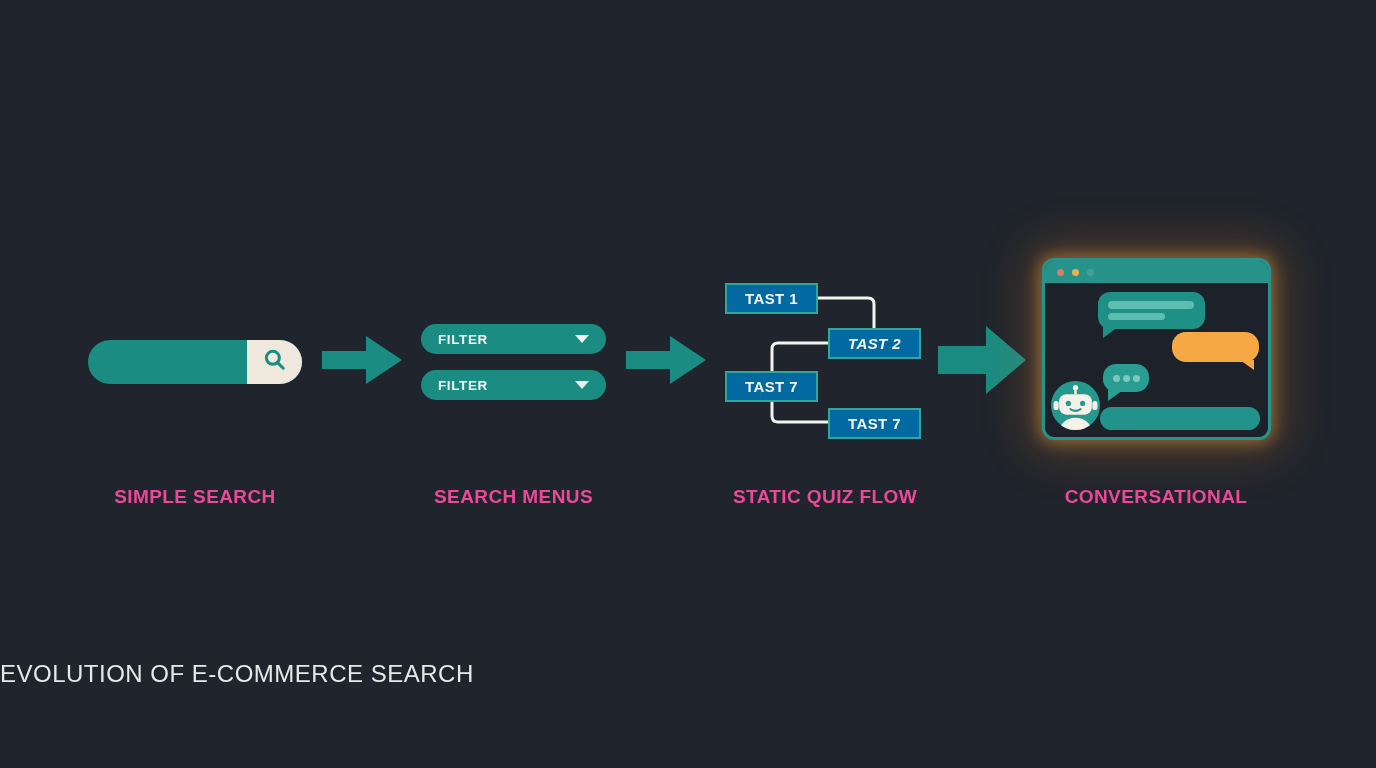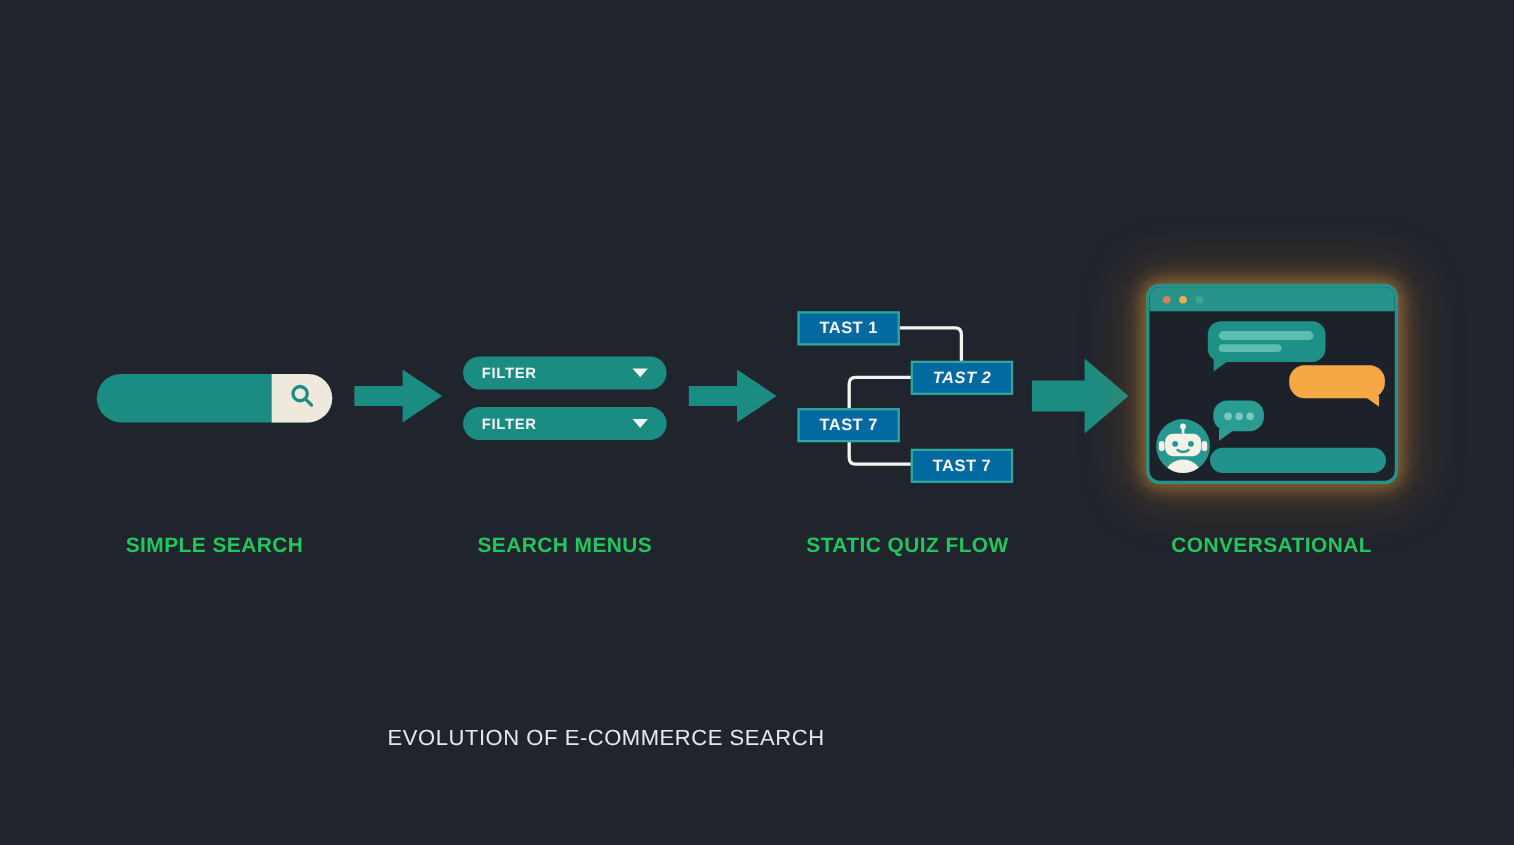--- a/index.html
+++ b/index.html
@@ -101,32 +101,32 @@
 
   .avatar{position:absolute;left:6px;top:120px;width:49px;height:49px;}
 
   .input-pill{
     position:absolute;left:55px;top:146px;width:160px;height:23px;border-radius:12px;
     background:#21938a;
   }
 
   
   .stage-label{
-    position:absolute;text-align:center;color:#22c55e;
+    position:absolute;text-align:center;color:#ec4899;
     font-size:19px;font-weight:bold;letter-spacing:.4px;
   }
   .l1{left:88px;width:214px;top:486px;}
   .l2{left:421px;width:185px;top:486px;}
   .l3{left:703px;width:244px;top:486px;}
   .l4a{left:1032px;width:248px;top:486px;}
   .l4b{left:1032px;width:248px;top:513px;color:var(--labelOrange);}
 
   .caption{
-    position:absolute;left:0;width:1102px;top:660px;text-align:center;
-    color:#e7e9e9;font-size:20px;font-weight:500;letter-spacing:.5px;
+    position:absolute;left:0;width:1102px;top:660px;text-align:left;
+    color:#e7e9e9;font-size:24px;font-weight:500;letter-spacing:.5px;
   }
 </style>
 </head>
 <body>
 
 <div class="stage">
 
   <div class="search-bar">
     <div class="search-cap">
       <span>

